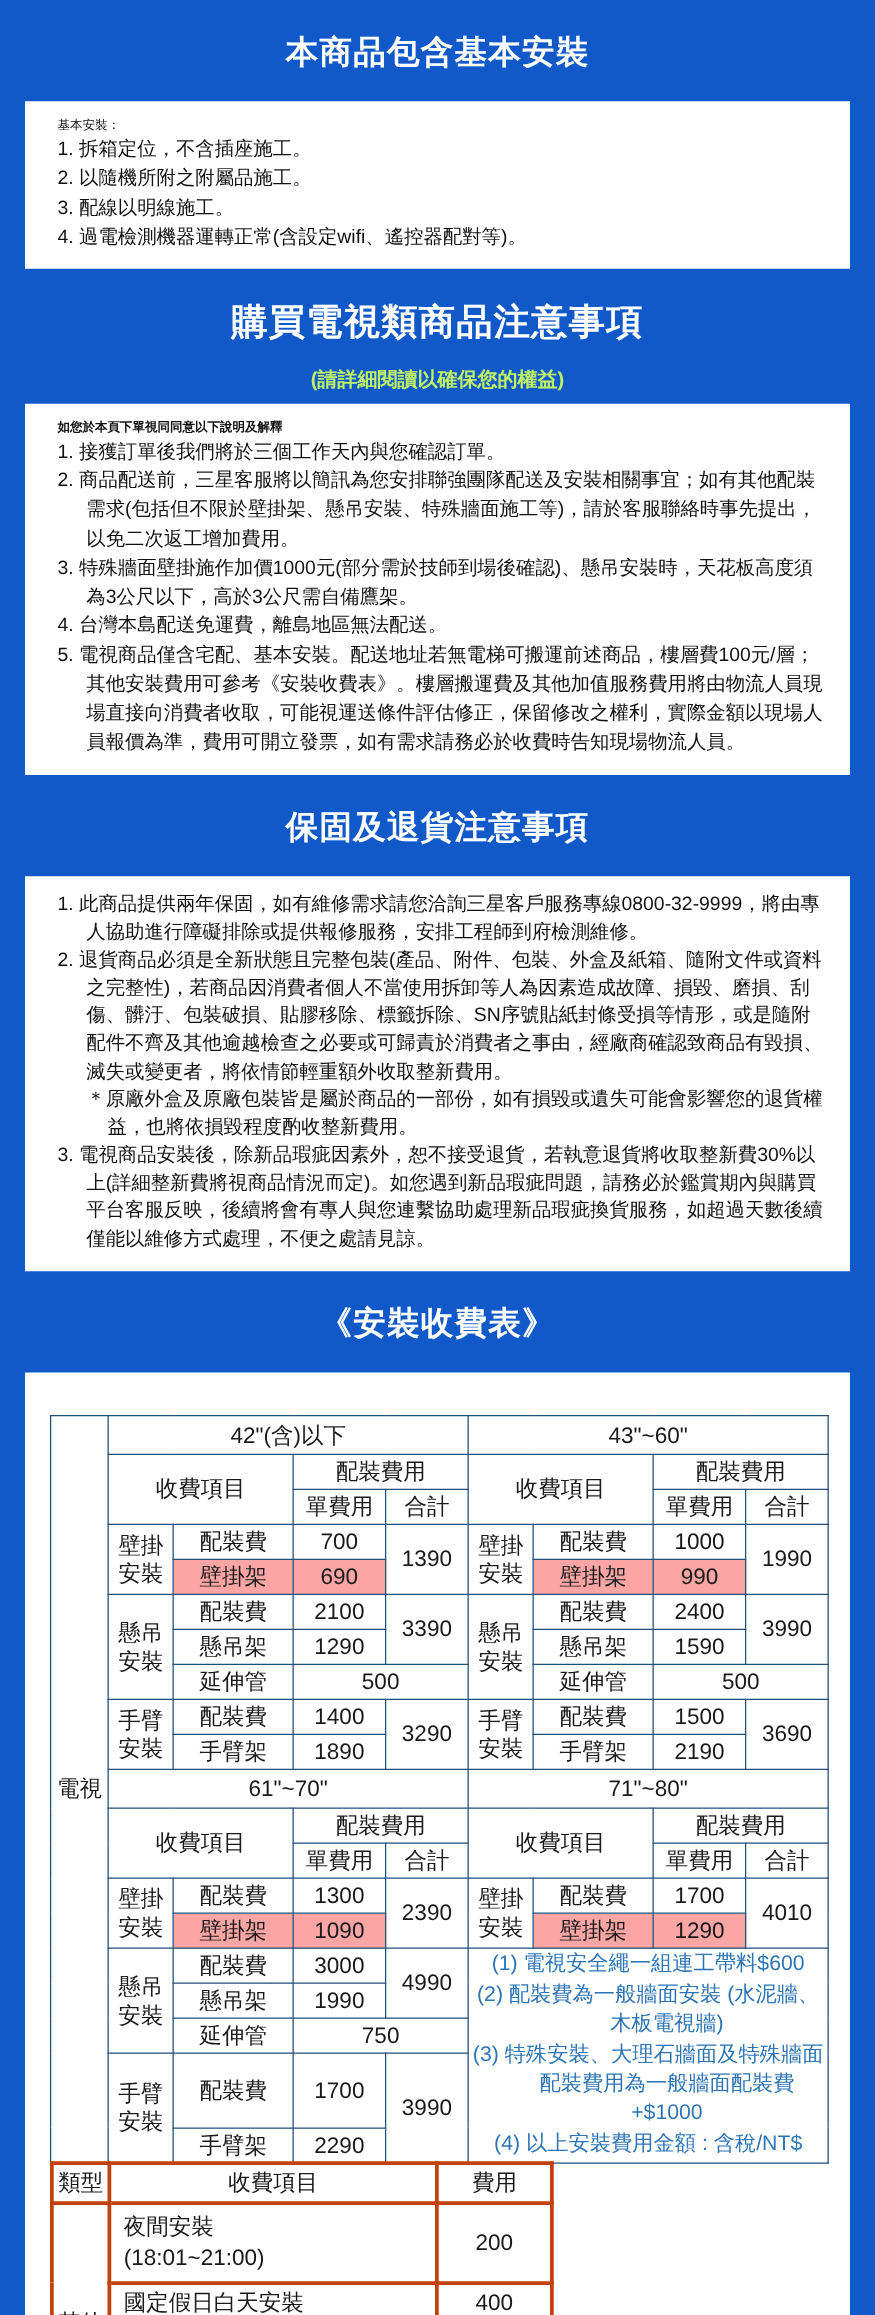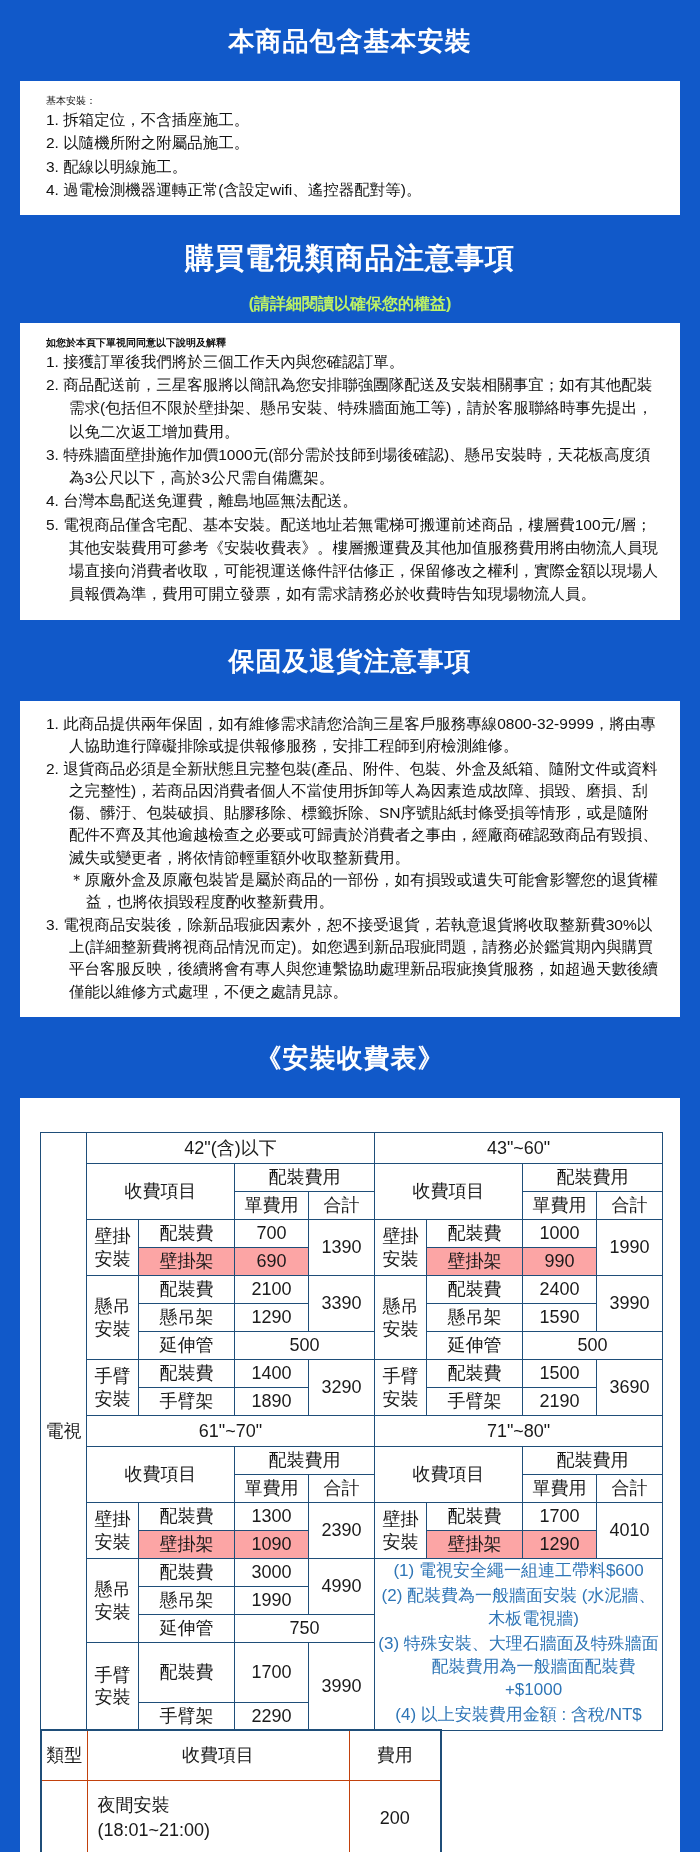--- a/index.html
+++ b/index.html
@@ -55,23 +55,23 @@
   }
   .note-item{
     color:#2e75b6;font-size:17px;line-height:1.35;
     padding-left:30px;text-indent:-30px;margin-bottom:2px;
   }
   table.other{
     border-collapse:collapse;table-layout:fixed;width:400px;
     border:2px solid #1f4e79;margin-top:-2px;
   }
   table.other td{
-    border:1px solid #c2410c;
+    border:3px solid #c2410c;
     font-size:18px;color:#1a1a1a;vertical-align:middle;
-    padding:12px 2px;height:32px;box-sizing:border-box;line-height:1.4;
+    padding:2px 2px;height:32px;box-sizing:border-box;line-height:1.4;
   }
   table.other td.name-cell{text-align:left;padding-left:10px;}
   table.other td.c{text-align:center;}
   table.other td.tall{height:64px;}
 </style>
 </head>
 <body>
 
 <div>
 

